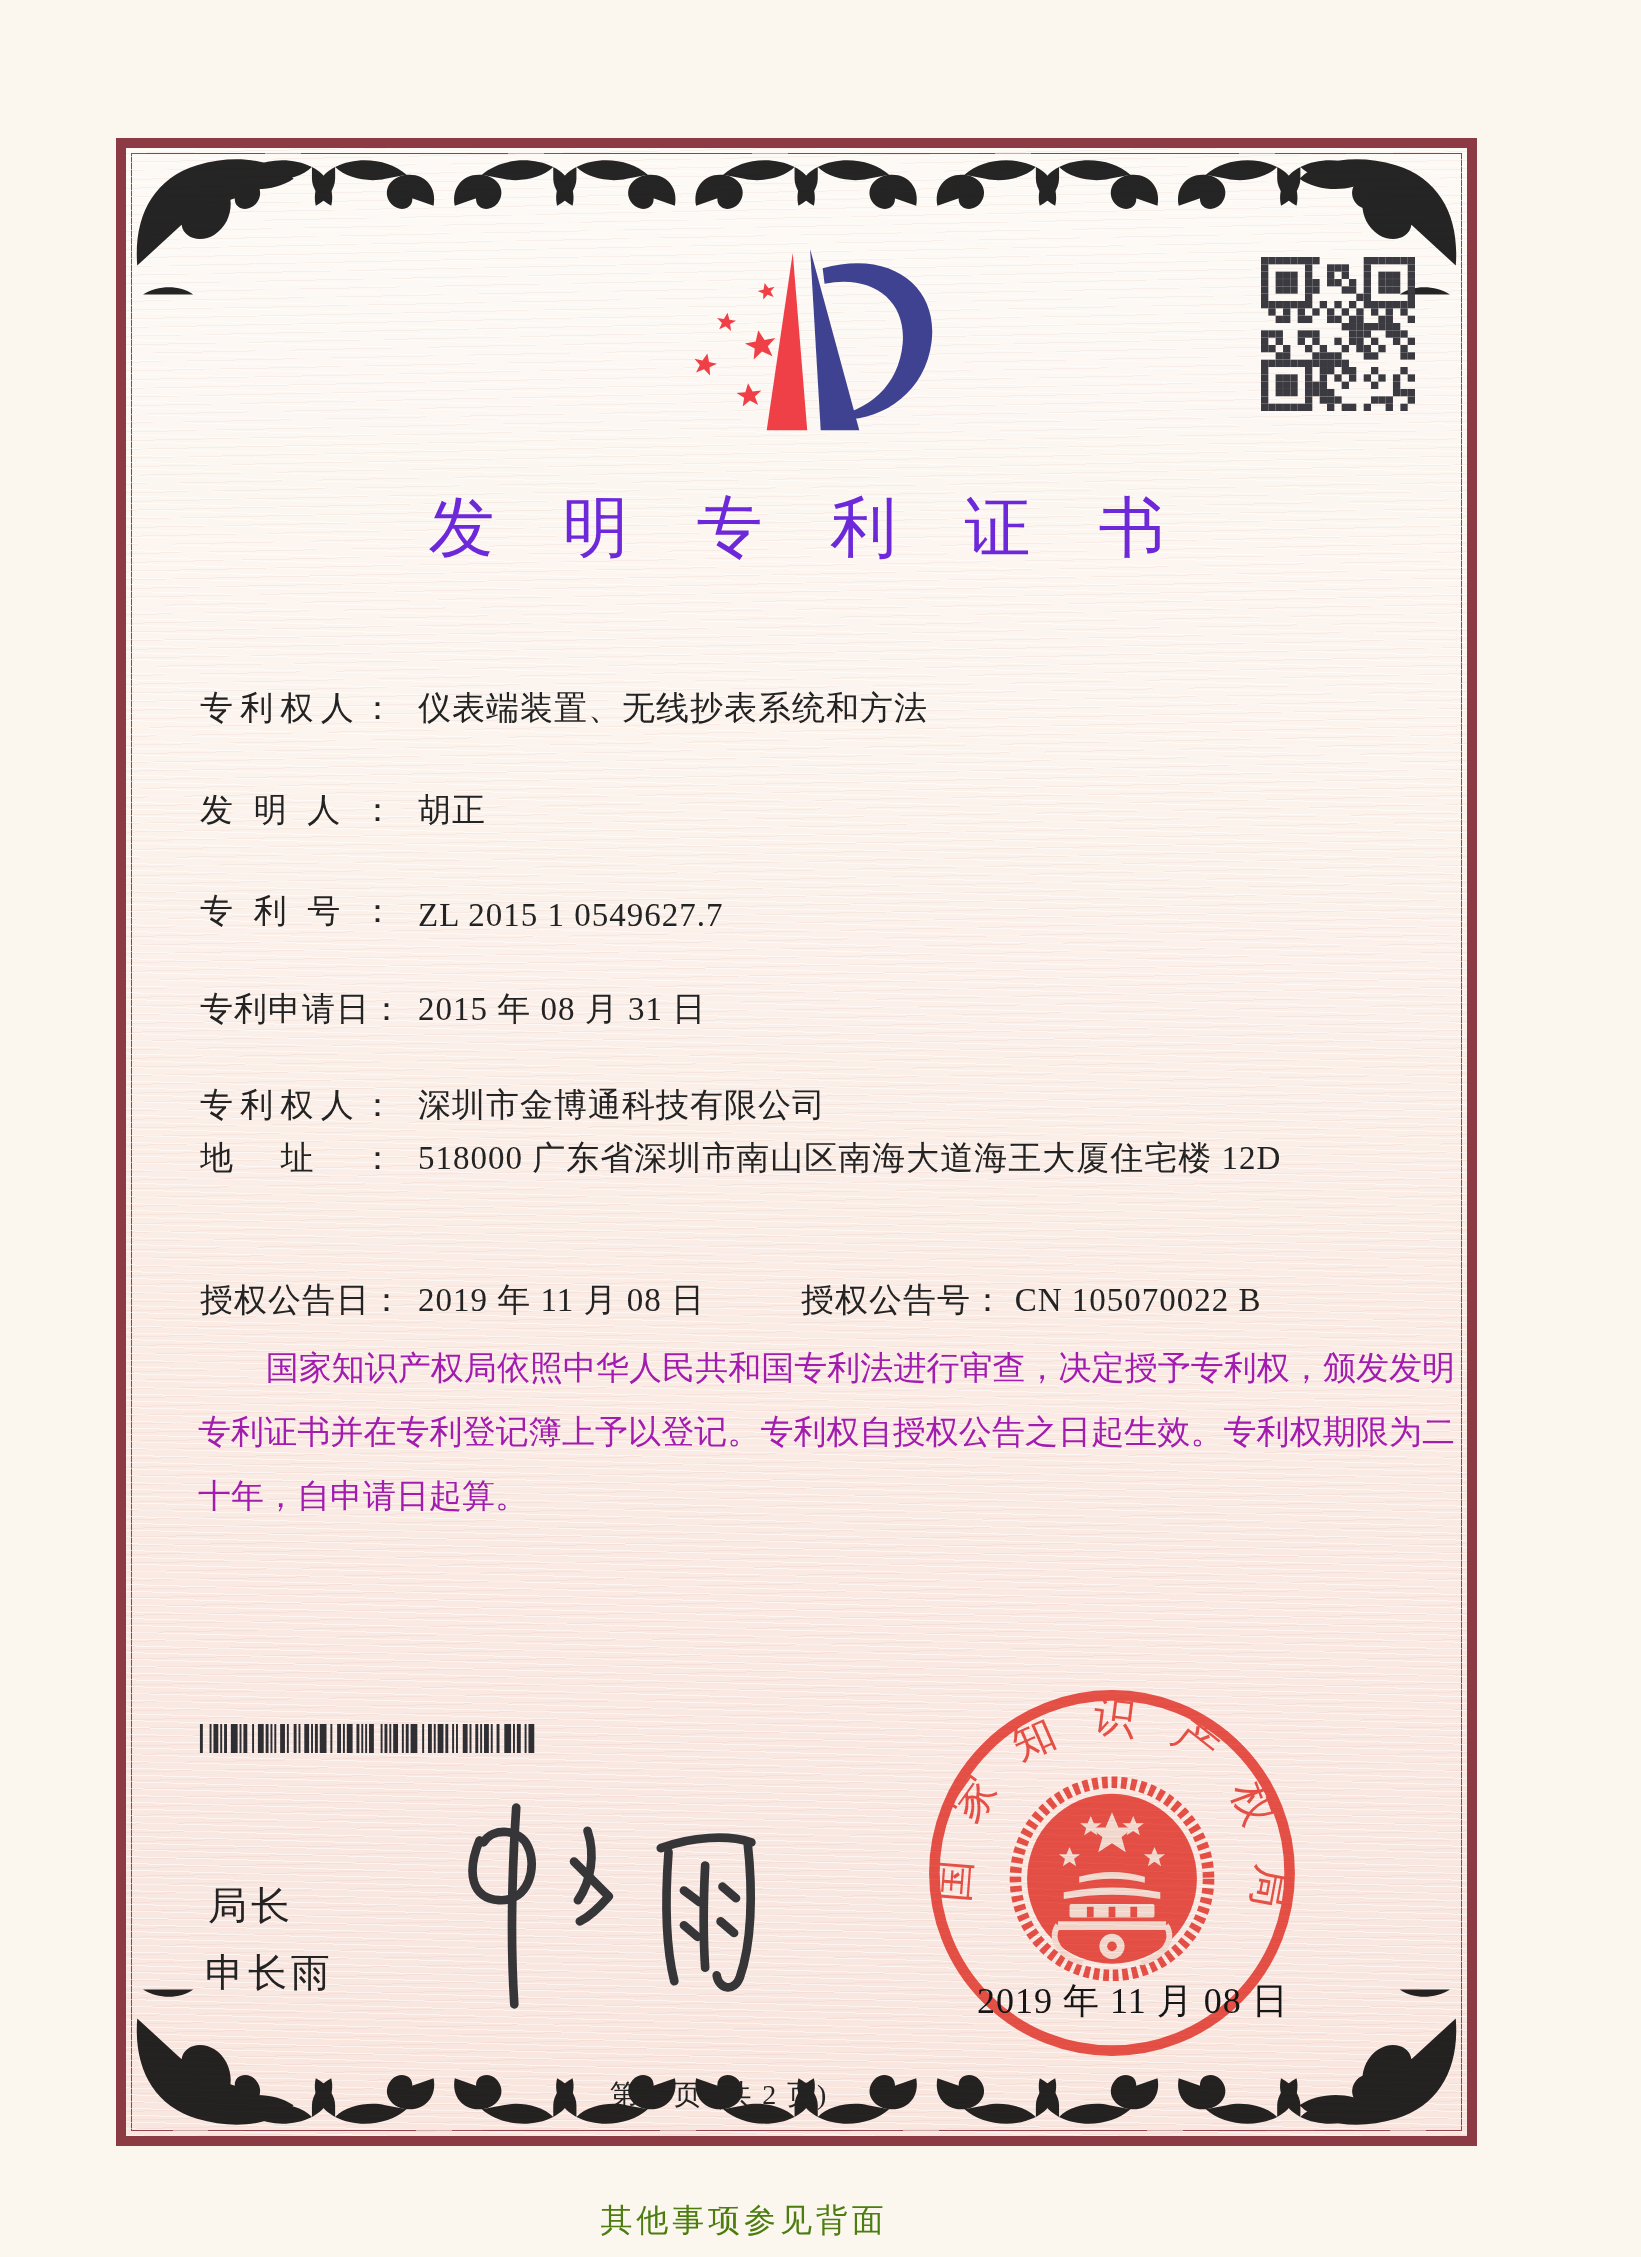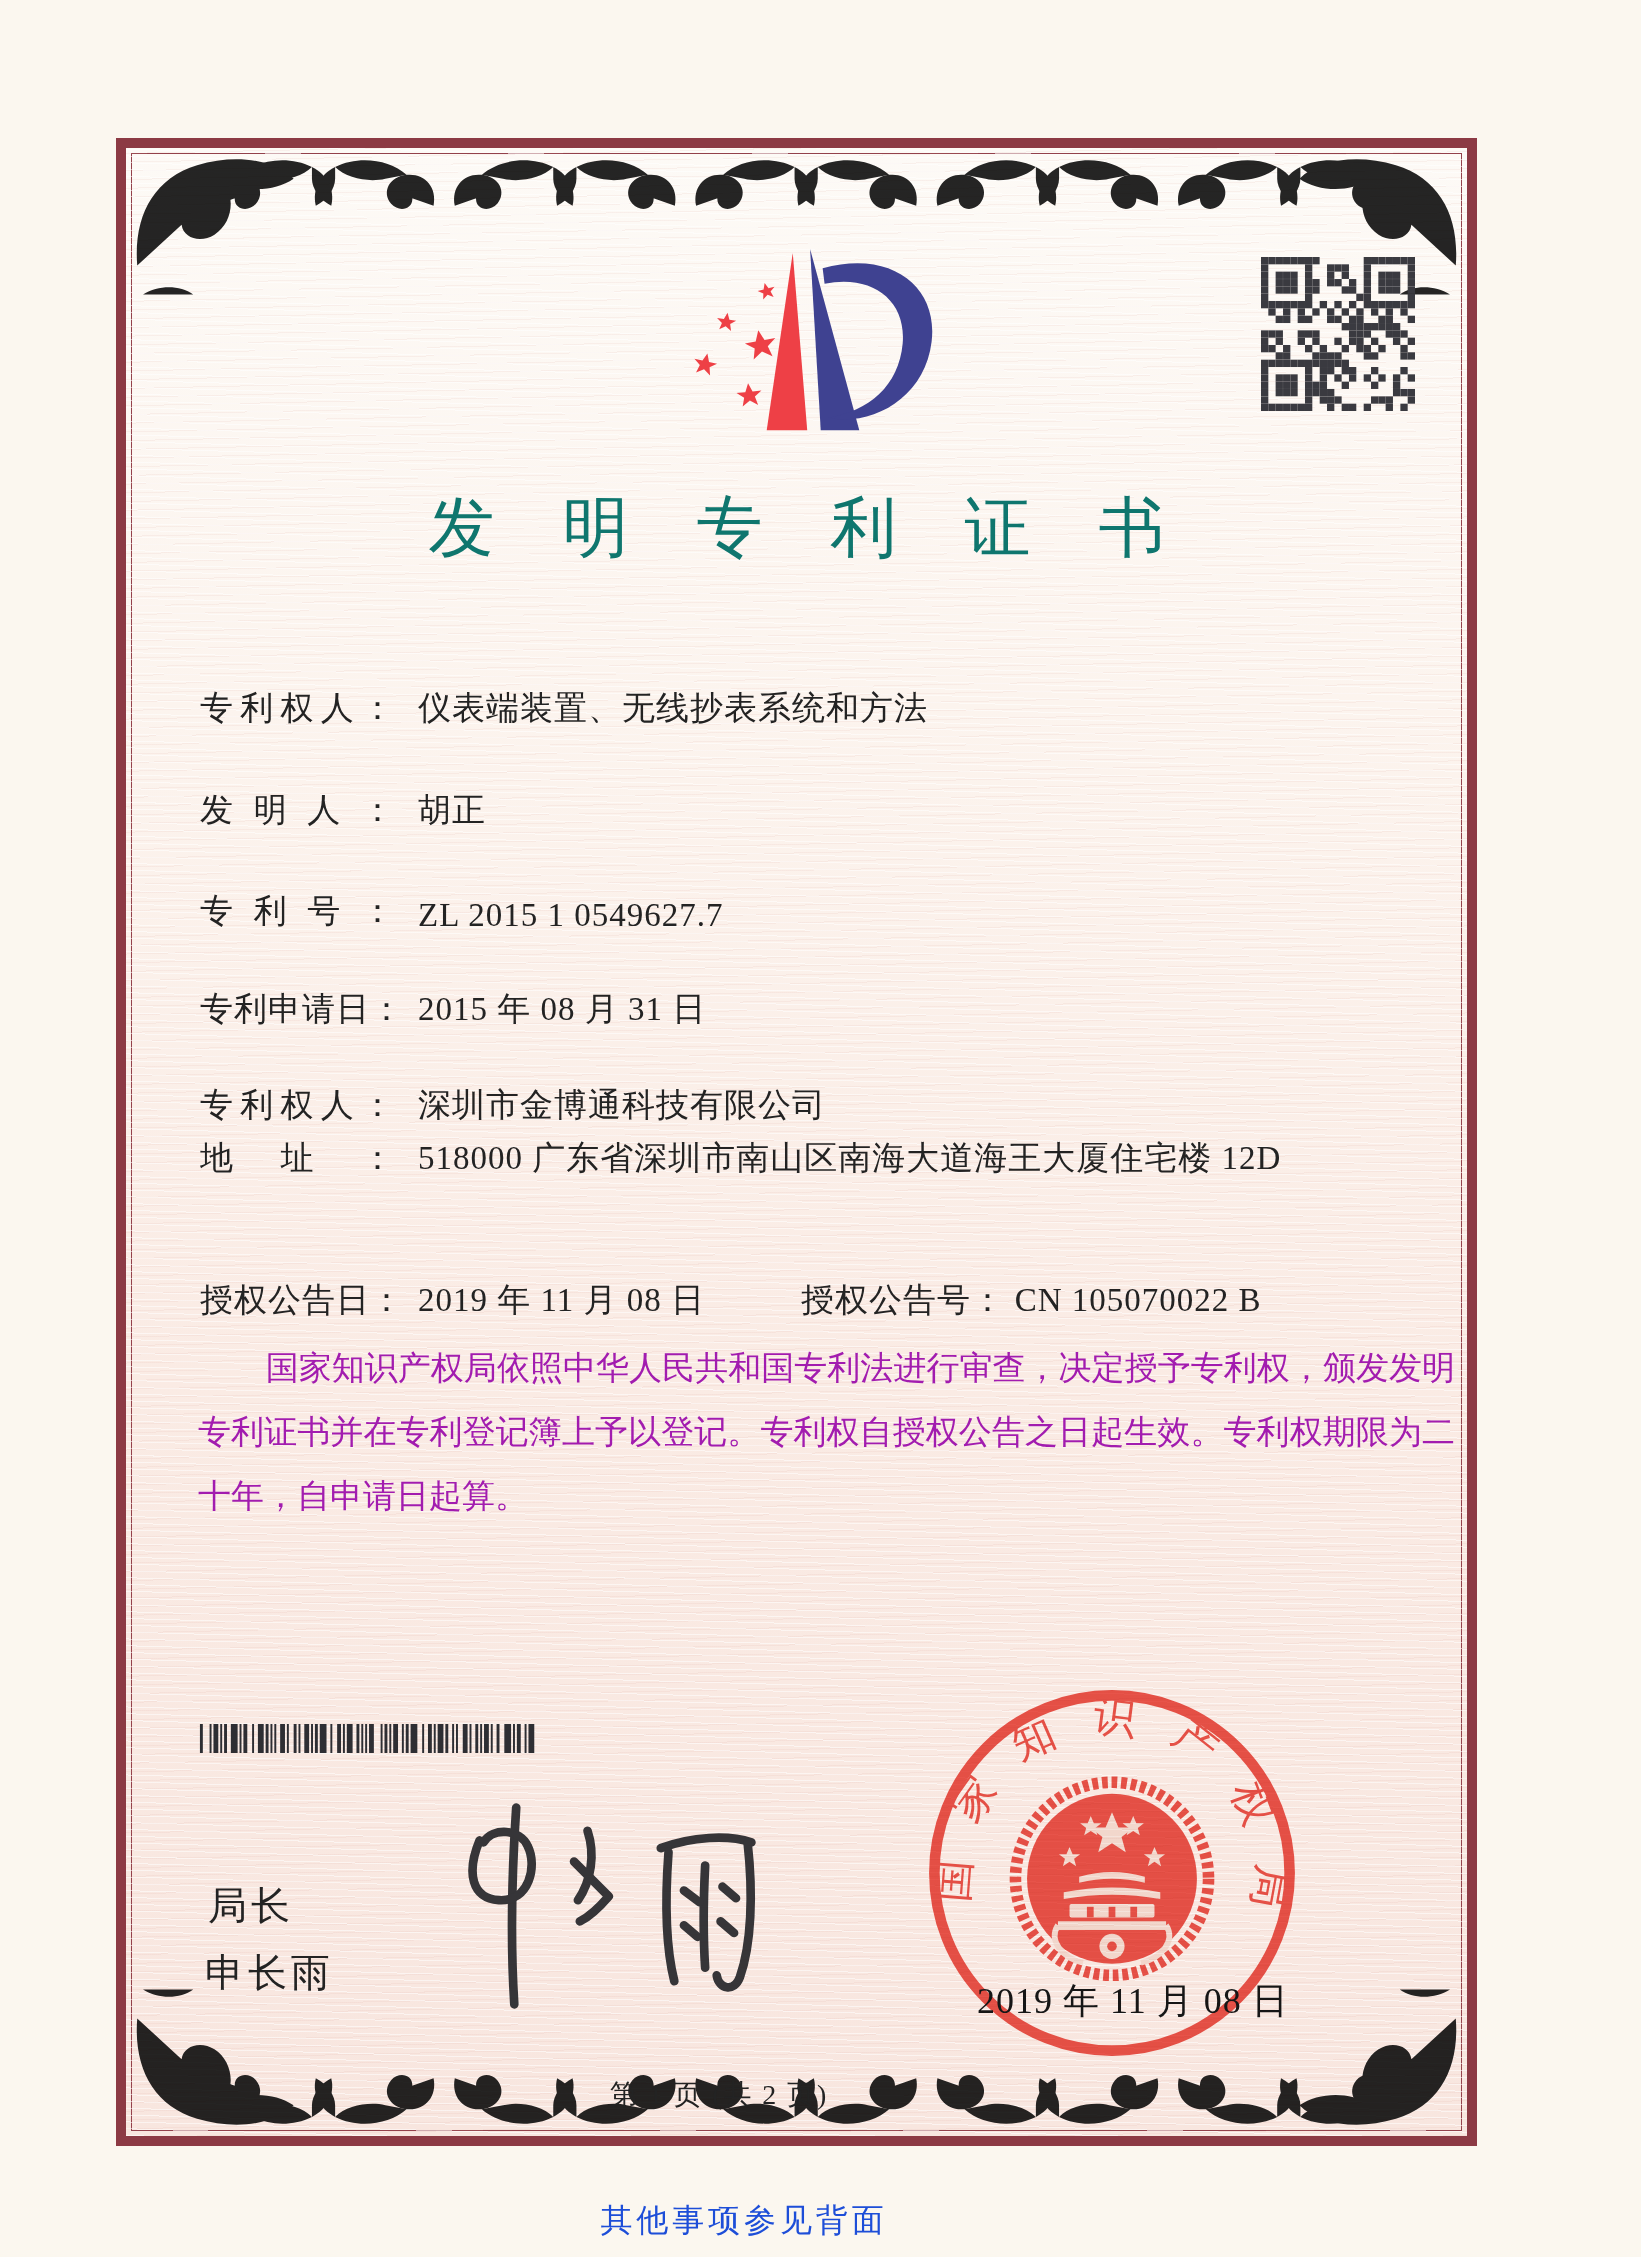--- a/index.html
+++ b/index.html
@@ -27,21 +27,21 @@
 
   .ornaments{position:absolute;left:116px;top:138px;width:1361px;height:2008px;pointer-events:none;opacity:.85}
 
   .cert-no{position:absolute;left:174px;top:255px;font-size:32px;letter-spacing:4.8px;white-space:nowrap}
 
   .logo{position:absolute;left:678px;top:241px;width:270px;height:208px}
   .qr{position:absolute;left:1261px;top:257px;width:154px;height:154px}
 
   .title{
     position:absolute;left:116px;top:483px;width:1361px;text-align:center;
-    font-size:66px;letter-spacing:68px;text-indent:68px;white-space:nowrap;color:#0f766e;
+    font-size:66px;letter-spacing:68px;text-indent:68px;white-space:nowrap;color:#6d28d9;
   }
 
   .frow{position:absolute;left:200px;font-size:33px;white-space:nowrap;letter-spacing:1px}
   .flabel{display:inline-block;width:195px;text-align:justify;text-align-last:justify;vertical-align:bottom}
   .fval{margin-left:23px}
   .frow2{position:absolute;left:801px;font-size:33px;white-space:nowrap;letter-spacing:1px}
 
   .paras{position:absolute;left:198px;top:1336px;width:1257px;font-size:33px;line-height:64px;text-align:justify;color:#a21caf}
   .paras p{margin:0;text-indent:2.05em}
   .paras p + p{margin-top:11.6px}
@@ -50,21 +50,21 @@
 
   .director-title{position:absolute;left:208px;top:1879px;font-size:39px;letter-spacing:3.9px}
   .director-name{position:absolute;left:205px;top:1946px;font-size:39px;letter-spacing:3.9px}
 
   .signature{position:absolute;left:433px;top:1798px;width:338px;height:241px}
 
   .seal{position:absolute;left:917px;top:1678px;width:390px;height:390px;opacity:.93;mix-blend-mode:multiply}
   .seal-date{position:absolute;left:977px;top:1977px;font-size:36px;letter-spacing:1px;color:#161616;white-space:nowrap}
 
   .page-info{position:absolute;left:574px;top:2076px;width:290px;text-align:center;font-size:28px;letter-spacing:1.9px}
-  .back-note{position:absolute;left:599px;top:2199px;width:290px;text-align:center;font-size:32px;letter-spacing:3.9px;color:#1d4ed8}
+  .back-note{position:absolute;left:599px;top:2199px;width:290px;text-align:center;font-size:32px;letter-spacing:3.9px;color:#4d7c0f}
 </style>
 </head>
 <body>
 
 <div class="page">
 
   <svg width="0" height="0" style="position:absolute" aria-hidden="true">
     <defs>
       <path id="star5" d="M0,-10 L2.9,-3.1 10,-3.1 4.3,1.2 6.2,8.1 0,4 -6.2,8.1 -4.3,1.2 -10,-3.1 -2.9,-3.1 Z"></path>
       <g id="scroll">

